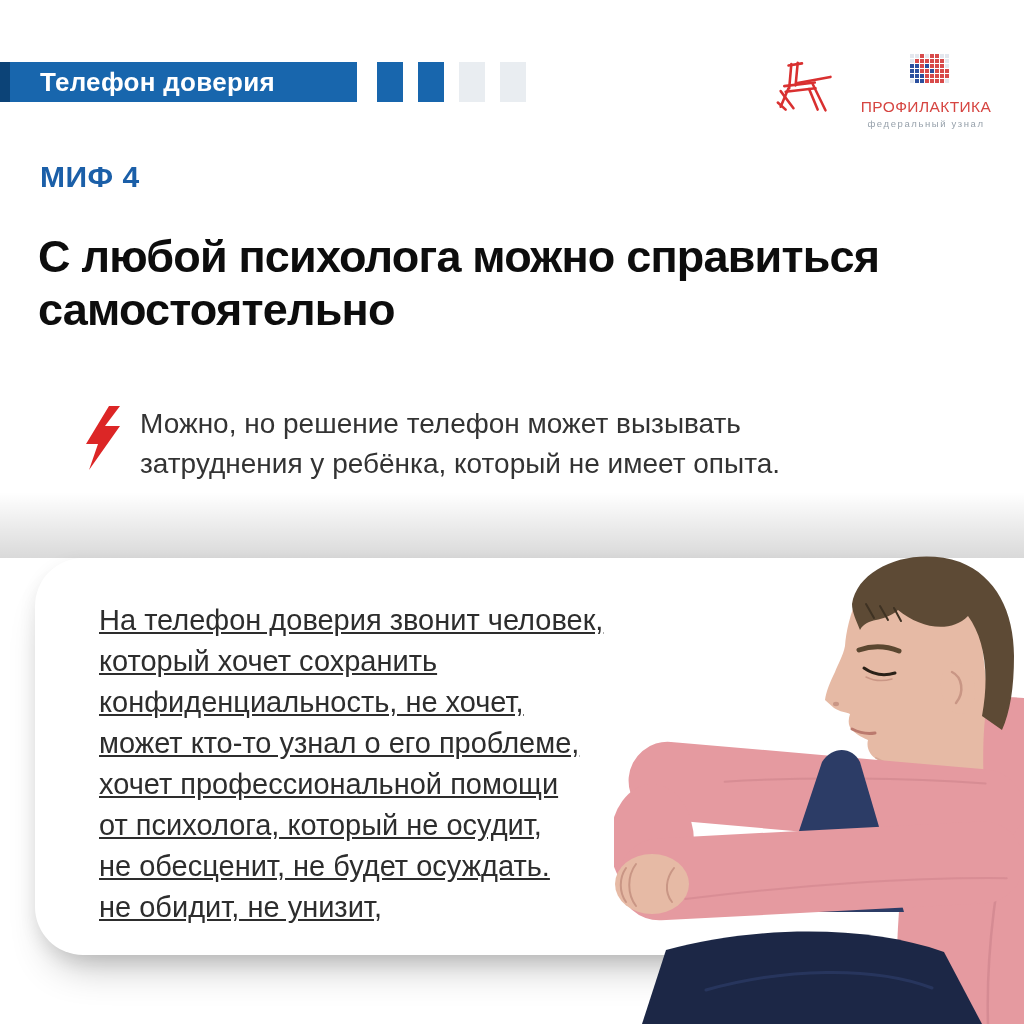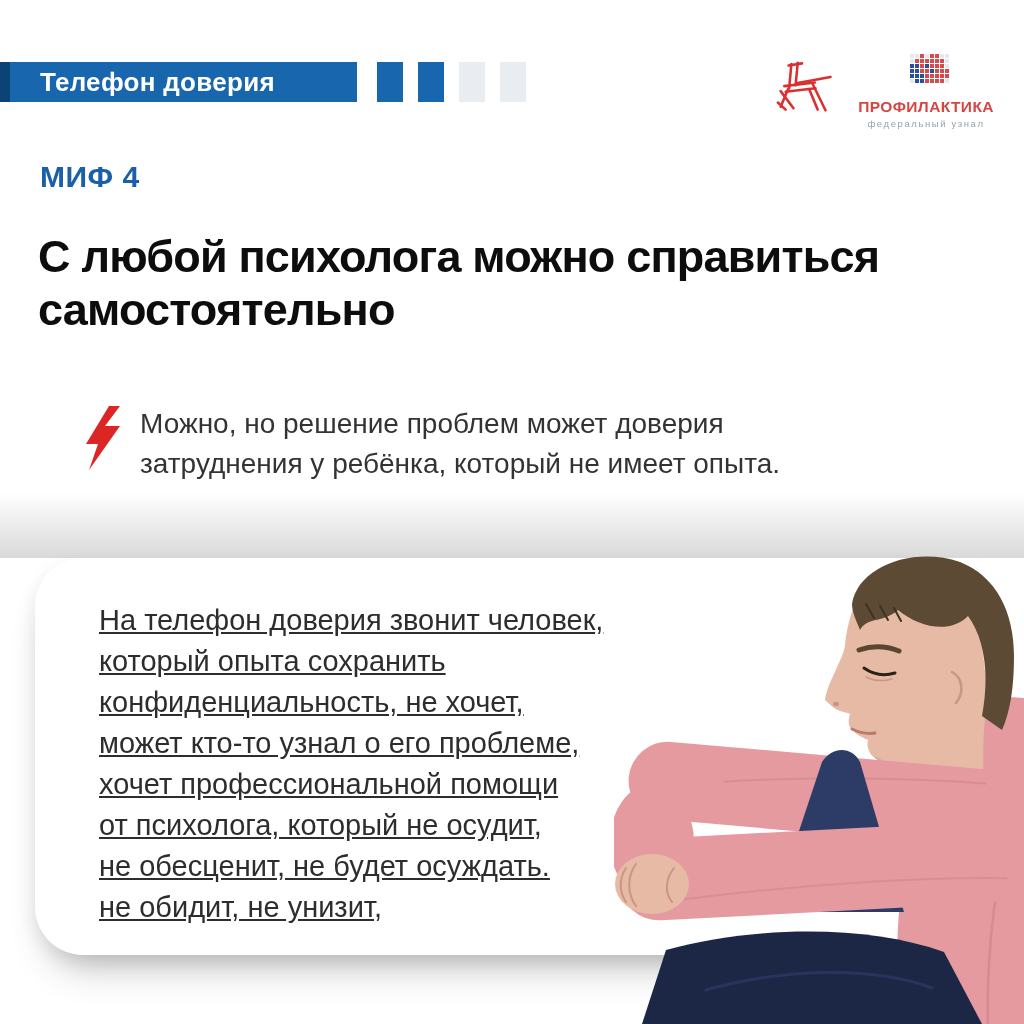--- a/index.html
+++ b/index.html
@@ -13,21 +13,21 @@
   .banner-squares{position:absolute;left:377px;top:62px;height:40px;display:flex;gap:15px;}
   .sq{width:26px;height:40px;}
   .sq.blue{background:var(--banner-blue);}
   .sq.light{background:var(--square-light);}
 
   
   .chair-logo{position:absolute;left:770px;top:50px;width:64px;height:68px;}
   .profi{position:absolute;left:856px;top:54px;width:140px;text-align:center;}
   .mosaic{display:grid;grid-template-columns:repeat(8,4px);gap:1px;width:39px;margin:0 auto 4px 54px;}
   .m-cell{width:4px;height:4px;}
-  .profi-title{color:var(--logo-red);font-weight:700;font-size:15.5px;letter-spacing:.4px;white-space:nowrap;margin-top:15px;}
+  .profi-title{color:var(--logo-red);font-weight:400;font-size:15.5px;letter-spacing:.4px;white-space:nowrap;margin-top:15px;}
   .profi-sub{color:var(--logo-gray);font-size:9.5px;letter-spacing:1.6px;margin-top:2px;white-space:nowrap;}
 
   
   .myth{position:absolute;left:40px;top:160px;color:var(--myth-blue);font-weight:800;font-size:30px;letter-spacing:.5px;}
   .headline{position:absolute;left:38px;top:230px;color:var(--heading-black);font-weight:800;font-size:45px;line-height:53px;letter-spacing:-.8px;}
 
   
   .bolt{position:absolute;left:84px;top:404px;width:38px;height:68px;}
   .callout-text{position:absolute;left:140px;top:404px;color:var(--body-text);font-size:28px;line-height:40px;}
 
@@ -140,30 +140,30 @@
 
   <div class="headline">
       <div class="headline-line">С любой психолога можно справиться</div>
       <div class="headline-line">самостоятельно</div>
     </div>
 
   <svg class="bolt" viewBox="0 0 38 68">
     <path d="M25,2 L2,40 L14,40 L5,66 L36,22 L21,22 L36,2 Z" style="fill:var(--bolt-red)"></path>
   </svg>
   <div class="callout-text">
-      <div class="callout-line">Можно, но решение проблем может доверия</div>
+      <div class="callout-line">Можно, но решение телефон может вызывать</div>
       <div class="callout-line">затруднения у ребёнка, который не имеет опыта.</div>
     </div>
 
   <div class="pre-card-shadow"></div>
 
   <div class="card">
     <div class="card-text">
         <div class="card-line">На телефон доверия звонит человек,</div>
-        <div class="card-line">который опыта сохранить</div>
+        <div class="card-line">который хочет сохранить</div>
         <div class="card-line">конфиденциальность, не хочет,</div>
         <div class="card-line">может кто-то узнал о его проблеме,</div>
         <div class="card-line">хочет профессиональной помощи</div>
         <div class="card-line">от психолога, который не осудит,</div>
         <div class="card-line">не обесценит, не будет осуждать.</div>
         <div class="card-line">не обидит, не унизит,</div>
       </div>
   </div>
 
   <svg class="boy" viewBox="0 0 410 474">

